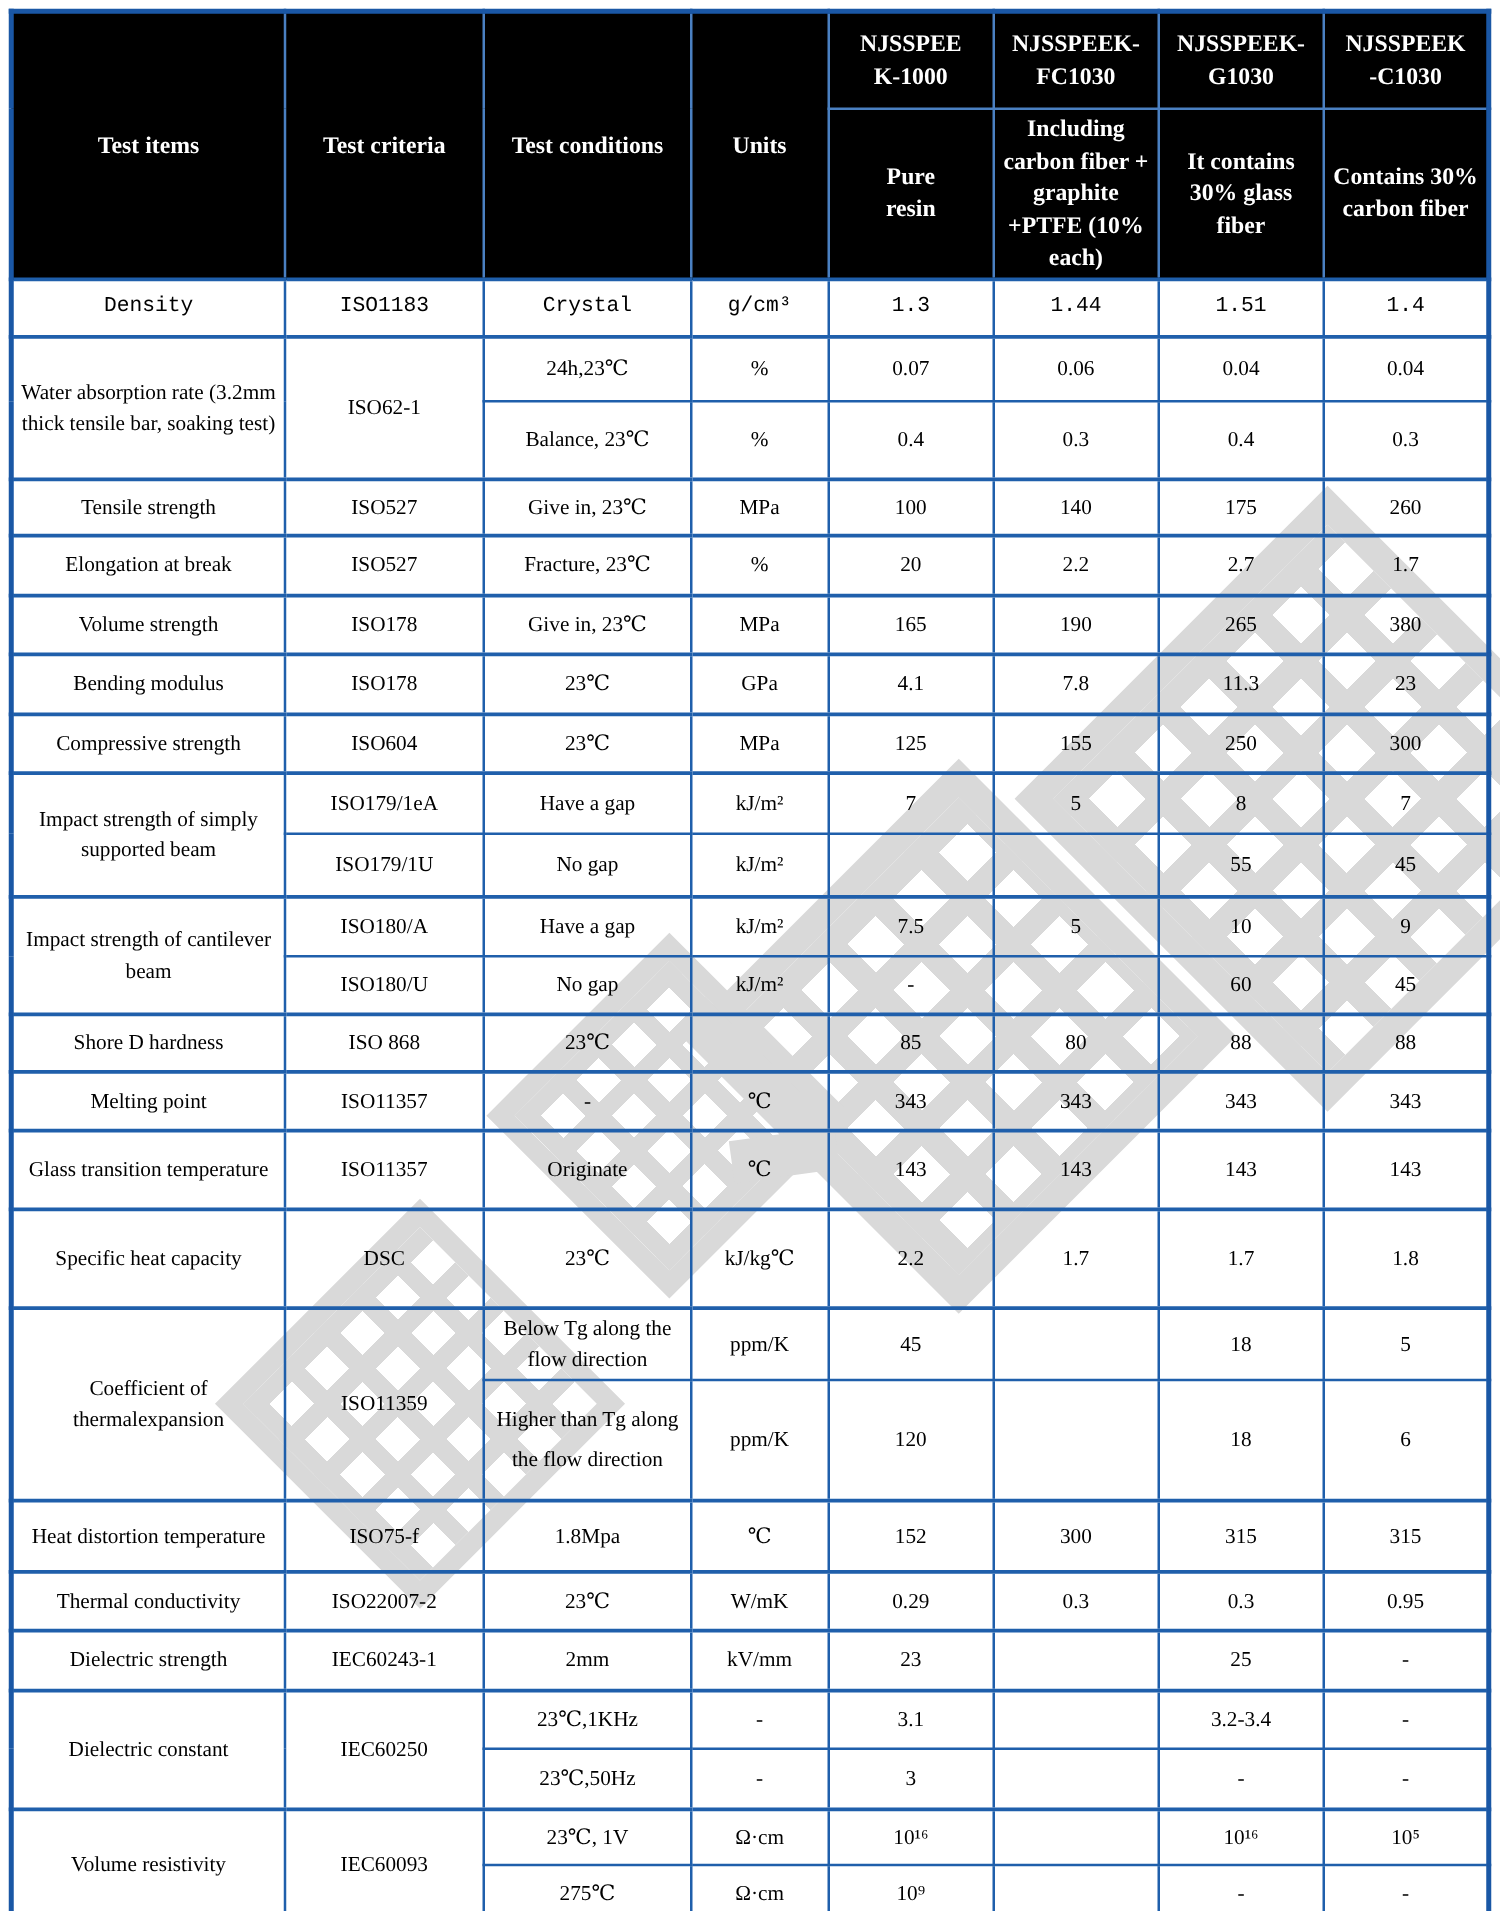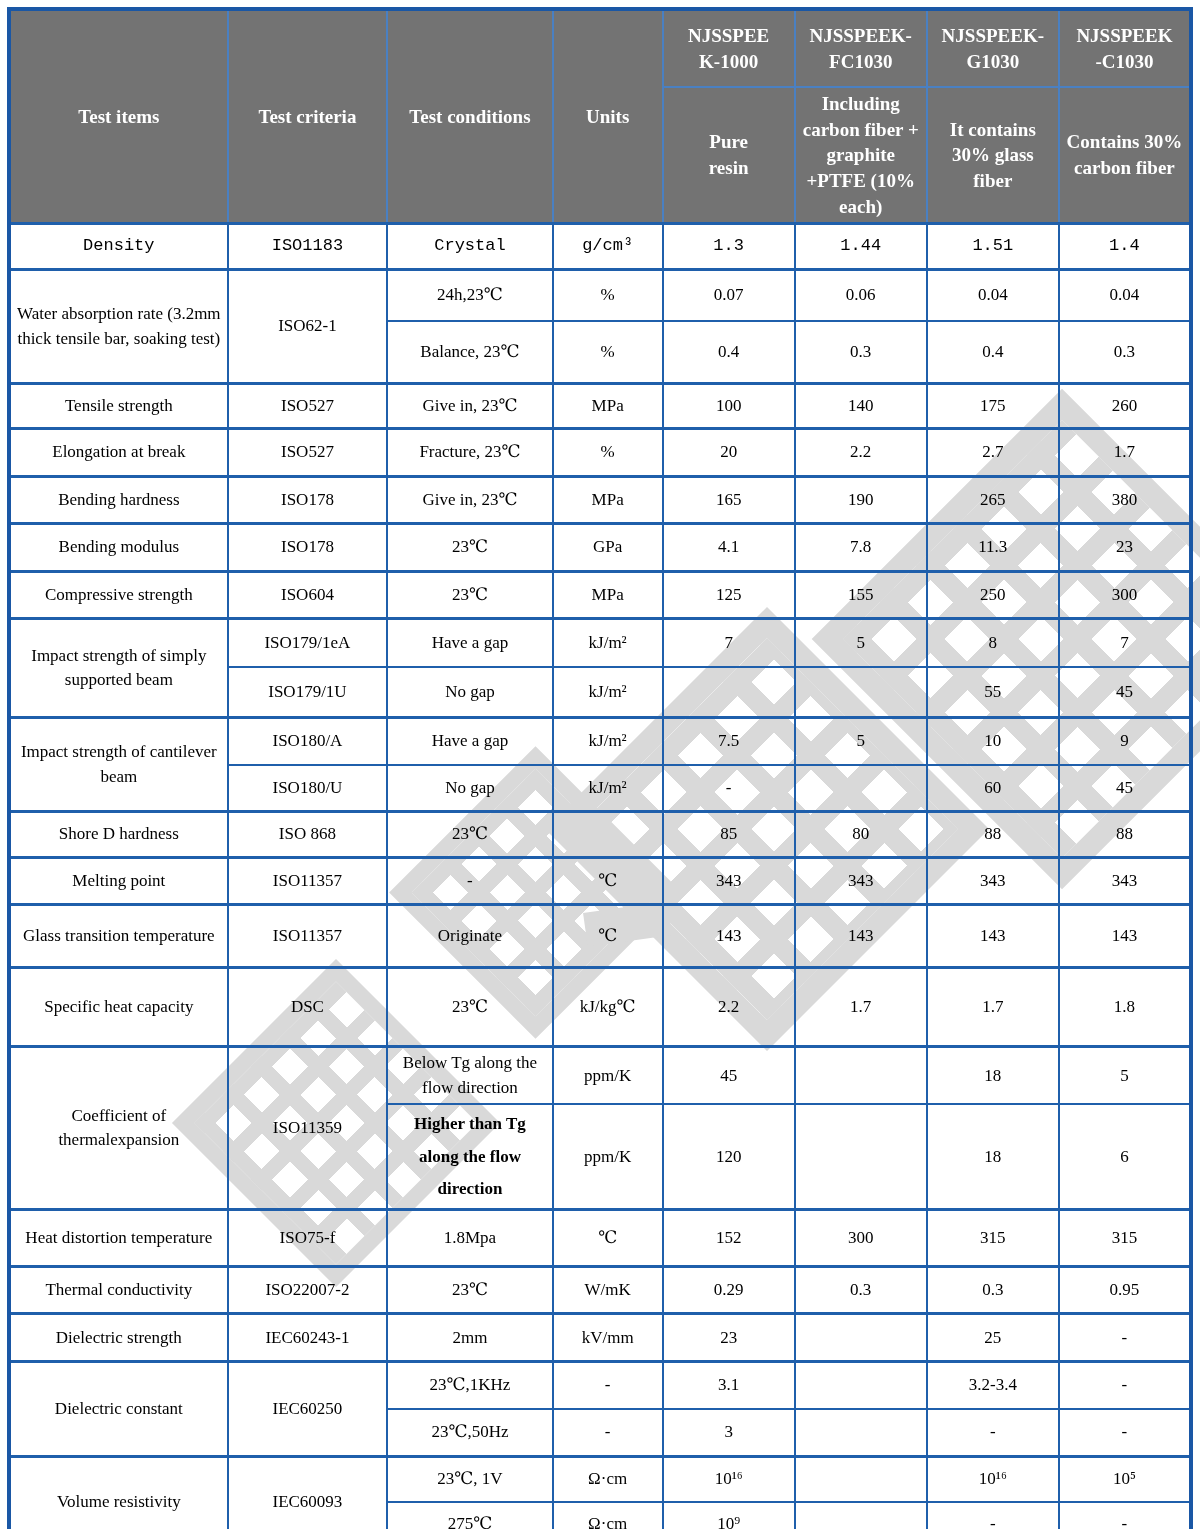--- a/index.html
+++ b/index.html
@@ -43,21 +43,21 @@
     background: transparent;
     border: 4px solid #1a57a5;
   }
   col.c-item { width: 18.5%; }
   col.c-crit { width: 13.5%; }
   col.c-cond { width: 14%; }
   col.c-unit { width: 9.3%; }
   col.c-val  { width: 11.175%; }
 
   thead th {
-    background: #737373;
+    background: #000000;
     color: #ffffff;
     font-weight: bold;
     font-size: 19px;
     line-height: 1.35;
     border: 2px solid #4a80c2;
     padding: 3px 4px;
     text-align: center;
     vertical-align: middle;
   }
   th.pname, th.pdesc { white-space: pre-line; }
@@ -67,21 +67,21 @@
     padding: 3px 5px;
     text-align: center;
     vertical-align: middle;
     font-size: 17px;
     color: #000000;
     line-height: 1.45;
     background: transparent;
   }
   tr.gt td { border-top-width: 3px; }
   tbody tr.gt:first-child td { border-top-width: 3px; font-family: Liberation Mono, monospace; }
-  td.cond.tall { line-height: 1.9; font-weight: bold; }
+  td.cond.tall { line-height: 1.9; }
 </style>
 </head>
 <body>
 
 <div class="stage">
 
   <div class="watermark">
     <div class="wm-tile" style="left:885px; top:455px; width:310px; height:310px;"></div>
     <div class="wm-tile" style="left:610px; top:665px; width:270px; height:270px;"></div>
     <div class="wm-tile small" style="left:432px; top:782px; width:175px; height:175px;"></div>
@@ -172,21 +172,21 @@
         <td class="crit">ISO527</td>
         <td class="cond">Fracture, 23℃</td>
         <td class="unit">%</td>
         <td class="val">20</td>
         <td class="val">2.2</td>
         <td class="val">2.7</td>
         <td class="val">1.7</td>
       </tr>
 
       <tr class="gt" style="height:47px">
-        <td class="item">Bending hardness</td>
+        <td class="item">Volume strength</td>
         <td class="crit">ISO178</td>
         <td class="cond">Give in, 23℃</td>
         <td class="unit">MPa</td>
         <td class="val">165</td>
         <td class="val">190</td>
         <td class="val">265</td>
         <td class="val">380</td>
       </tr>
 
       <tr class="gt" style="height:48px">

